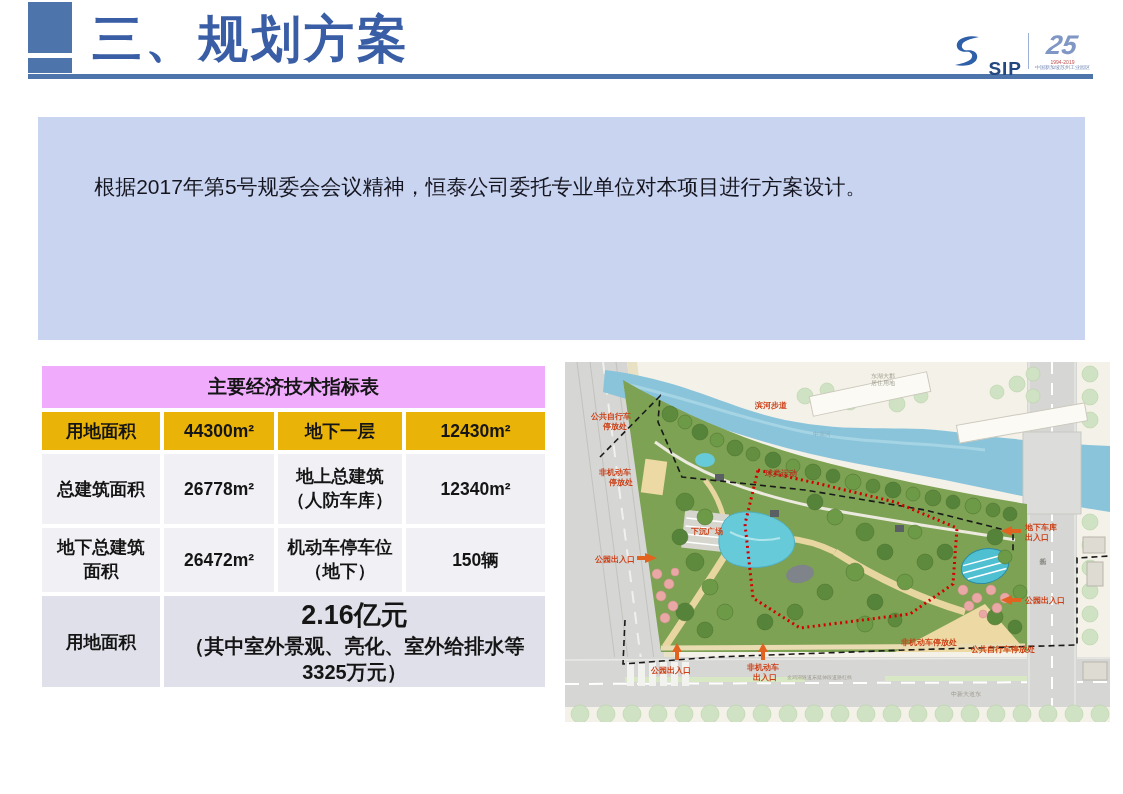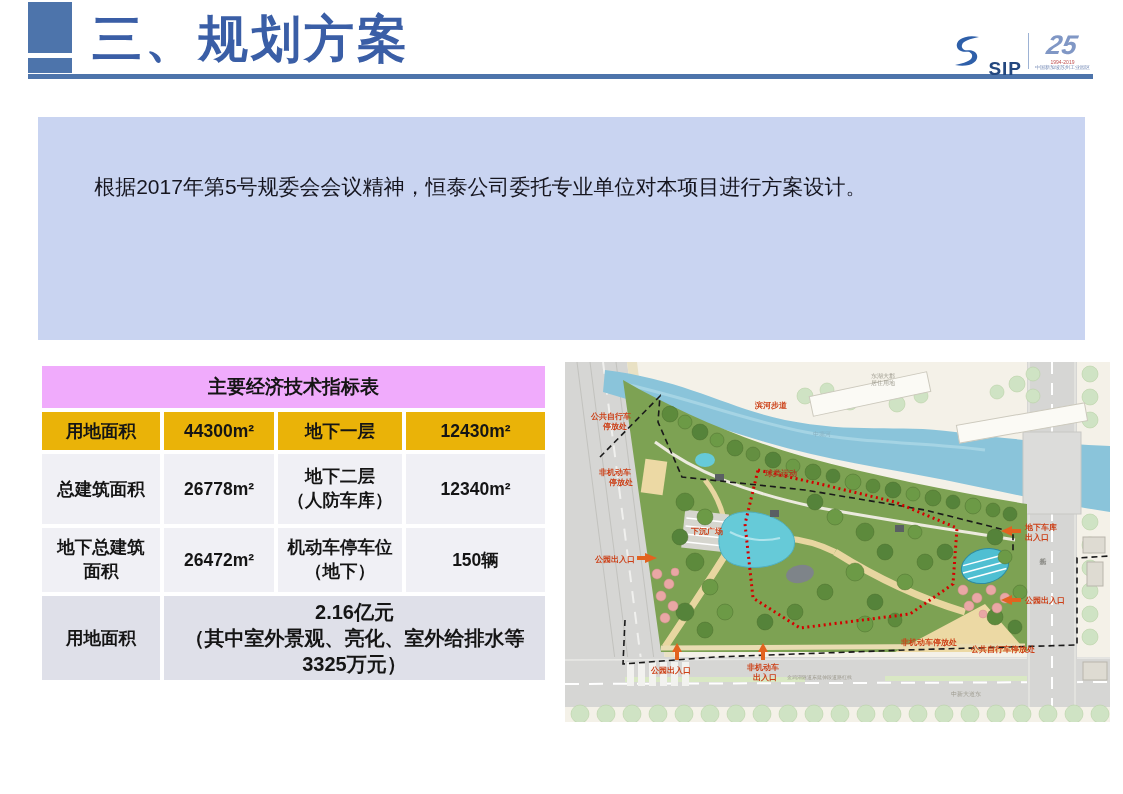--- a/index.html
+++ b/index.html
@@ -27,21 +27,21 @@
   
   table.ind{position:absolute;left:38px;top:362px;width:505px;border-collapse:separate;
     border-spacing:4px;background:#ffffff;table-layout:fixed;}
   table.ind th{background:#f0abfc;color:#151515;font-size:19px;font-weight:800;height:40px;}
   table.ind td{ text-align:center;vertical-align:middle;font-size:17.5px;font-weight:600;
     color:#151515;padding:2px;}
   tr.r-odd td{background:#eab308;}
   tr.r-even td{background:#f0f0f5;}
   tr.r-est td{background:#dfe0e9;}
   .cell-line{display:block;line-height:1.35;}
-  .est-val{display:block;font-size:20px;font-weight:800;line-height:1.3;}
+  .est-val{display:block;font-size:27px;font-weight:800;line-height:1.3;}
   .est-note{display:block;font-size:20px;font-weight:600;line-height:1.3;}
   
   .map{position:absolute;left:565px;top:362px;width:545px;height:360px;}
   svg text{font-family:"Liberation Sans","DejaVu Sans",sans-serif;}
   .lbl{font-size:8px;font-weight:bold;fill:#cc3f16;}
   .lbl-dark{font-size:8px;font-weight:bold;fill:#b03a20;}
   .lbl-gray{font-size:6px;fill:#9d9a8e;}
   .lbl-water{font-size:6px;fill:#86afc0;}
   .lbl-road{font-size:7px;fill:#8a8a85;writing-mode:vertical-rl;}
 </style>
@@ -87,21 +87,21 @@
     <tr class="r-odd" style="height:38px">
       <td>用地面积</td>
       <td>44300m²</td>
       <td>地下一层</td>
       <td>12430m²</td>
     </tr>
     <tr class="r-even" style="height:70px">
       <td>总建筑面积</td>
       <td>26778m²</td>
       <td>
-        <span class="cell-line">地下二层</span>
+        <span class="cell-line">地上总建筑</span>
         <span class="cell-line">（人防车库）</span>
       </td>
       <td>12340m²</td>
     </tr>
     <tr class="r-even" style="height:64px">
       <td>
         <span class="cell-line">地下总建筑</span>
         <span class="cell-line">面积</span>
       </td>
       <td>26472m²</td>

